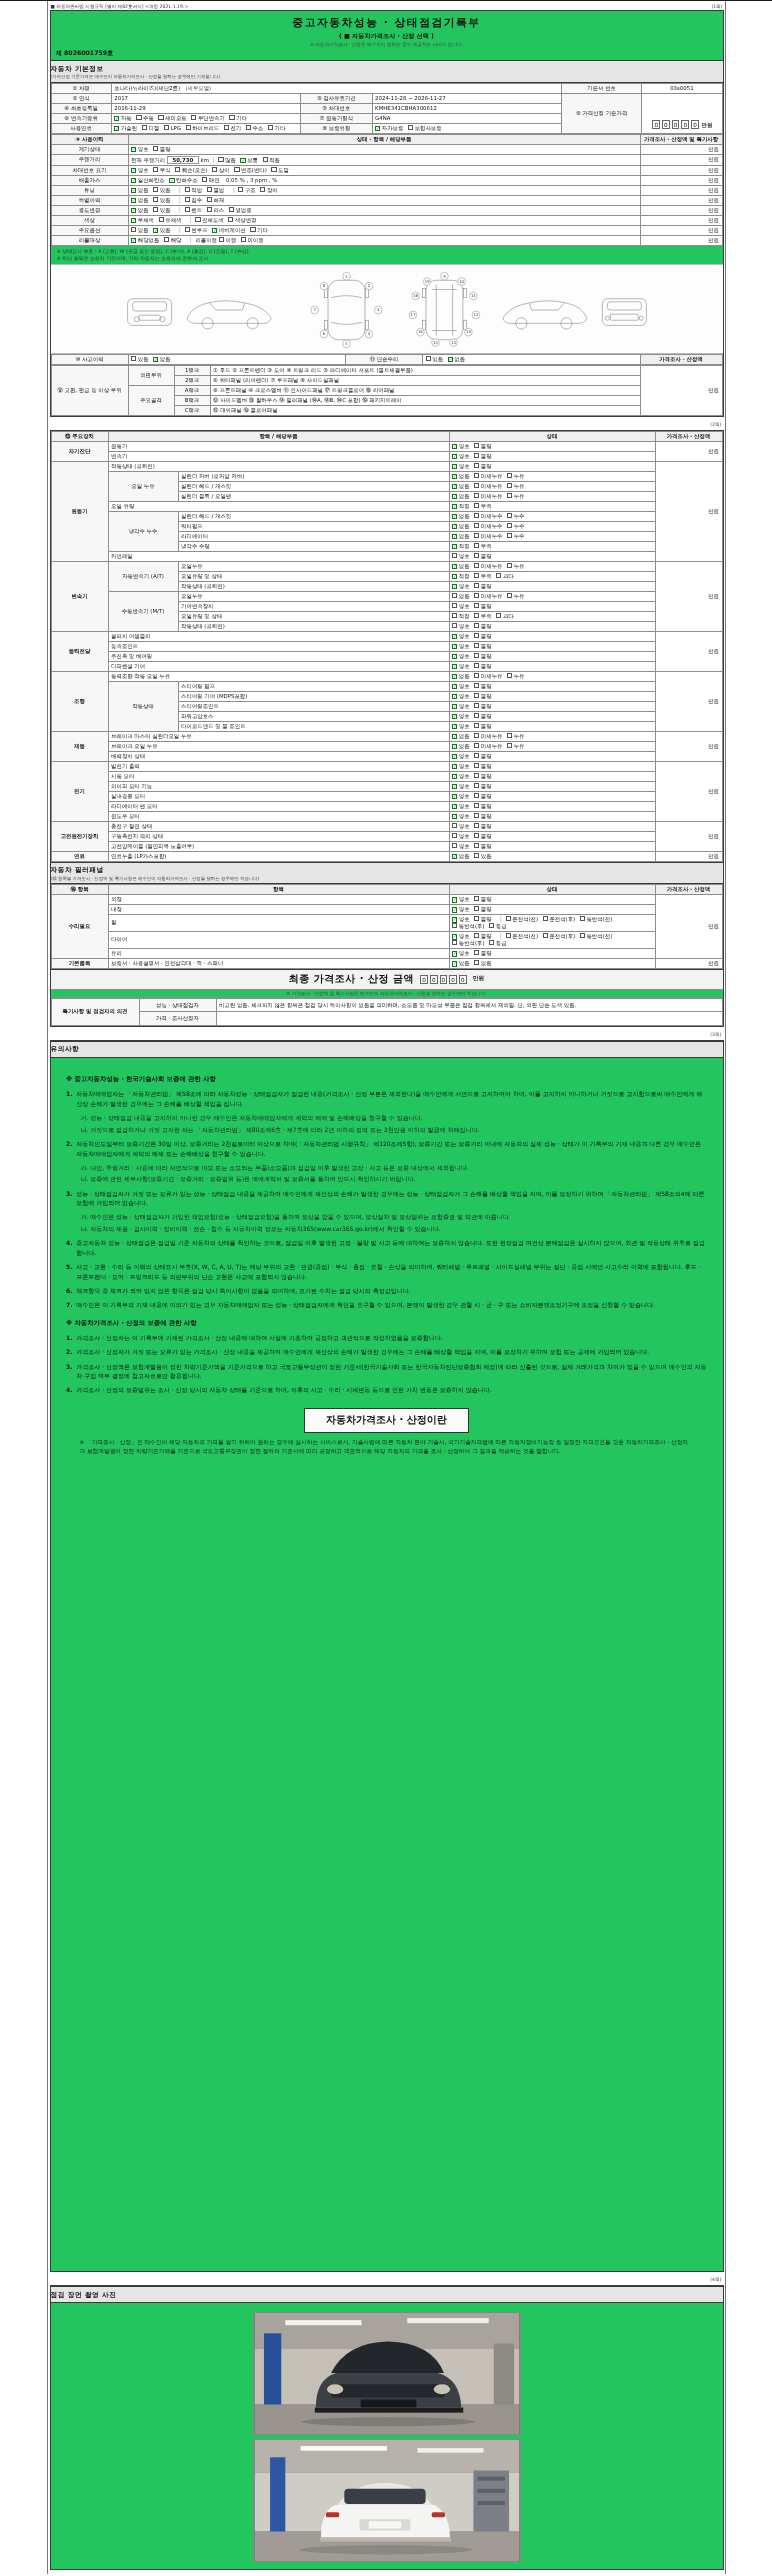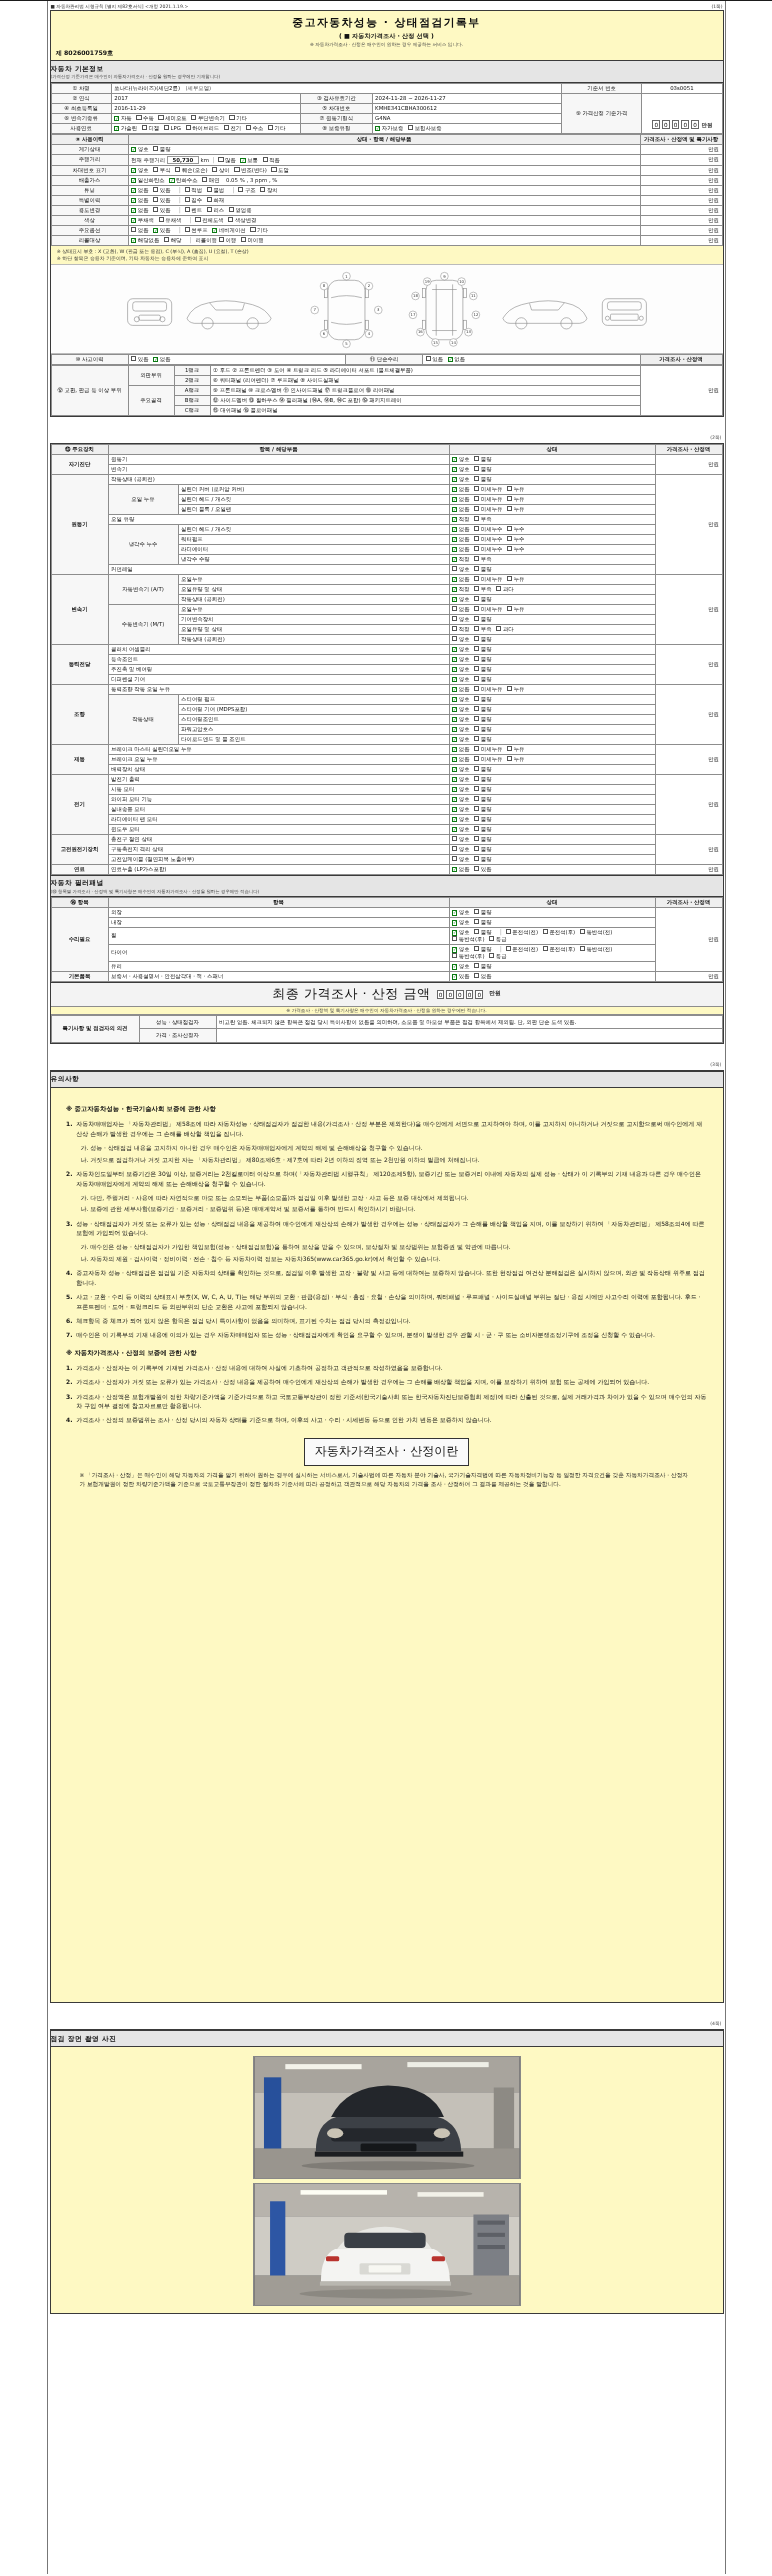--- a/index.html
+++ b/index.html
@@ -1,20 +1,20 @@
 <!DOCTYPE html>
 <html style="font-size:8.2px"><head>
 <meta charset="utf-8">
 <style>
 *{box-sizing:border-box;margin:0;padding:0}
 html,body{margin:0;padding:0}
 body{width:773px;height:2576px;background:#ffffff;font-family:"DejaVu Sans","Liberation Sans",sans-serif;color:#111;border-top:1.5px solid #1b1b1b;overflow:hidden}
 .sheet{width:679px;margin:0 auto;padding:2.1px 1.5px 0 1.5px;border-left:0.5px solid #777;border-right:0.5px solid #777;min-height:2573px}
 .refrow{display:flex;justify-content:space-between;font-size:4.6px;color:#333;margin:0.5px 1px 1.5px 1px}
-.box{border:1px solid #3a3a3a;background:#fef9c3;margin-bottom:18px;position:relative}
+.box{border:1px solid #3a3a3a;background:#22c55e;margin-bottom:5px;position:relative}
 .pagemark{text-align:right;font-size:4.6px;color:#444;margin:0 2.1px 3.1px 0}
 .doc-title{text-align:center;font-size:10.8px;font-weight:bold;letter-spacing:1.5px;padding-top:5.2px}
 .doc-subtitle{text-align:center;font-size:6.2px;font-weight:bold;margin-top:1.5px}
 .doc-note{text-align:center;font-size:4.6px;color:#444;margin-top:1px;margin-bottom:1px}
 .doc-no{font-size:6.2px;font-weight:bold;margin:2.1px 5.2px 2.6px 5.2px}
 .secbar{background:#e5e5e5;border-top:0.8px solid #3a3a3a;border-bottom:0.8px solid #3a3a3a;padding:1.5px 0 2.1px 0}
 .secbar .ttl{font-size:6.7px;font-weight:bold;letter-spacing:0.5px}
 .secbar .note{font-weight:normal;font-size:4.4px;color:#444;display:block;margin-top:0.5px}
 table.ftab{width:100%;border-collapse:collapse;font-size:5.4px;table-layout:auto}
 table.ftab td{border:0.5px solid #8d8d8d;padding:1px 2.6px;vertical-align:middle}
@@ -28,30 +28,30 @@
 .opt{margin-right:4.6px;white-space:nowrap;display:inline-block}
 .cb{display:inline-block;width:5.2px;height:5.2px;border:0.5px solid #555;margin-right:1.5px;vertical-align:-0.5px;text-align:center;line-height:4.6px;font-size:4.6px;color:#0a7a12;font-weight:bold;background:#fff}
 .cb.on{border-color:#0a7a12}
 .divider{color:#999;margin:0 3.1px}
 .valbox{display:inline-block;min-width:32px;border:0.5px solid #999;text-align:center;padding:0 2.1px;font-weight:bold}
 .pre{color:#222}
 .acc-notes{font-size:4.9px;color:#333;padding:2.1px 6.2px;line-height:1.5;border-bottom:0.5px solid #bbb}
 .diagram-wrap{padding:3.1px 0;border-bottom:0.5px solid #bbb;text-align:center;background:#fdfdfd}
 .digit{display:inline-block;width:7.7px;height:8.8px;border:0.5px solid #666;text-align:center;line-height:8.2px;font-size:5.7px;margin:0 1px;background:#fff}
 .final-row{display:flex;align-items:center;justify-content:center;gap:5.2px;border-top:0.8px solid #3a3a3a;border-bottom:0.5px solid #8d8d8d;padding:2.6px 0;background:#f3f3f3}
-.final-label{font-size:13px;font-weight:normal;letter-spacing:0.5px}
+.final-label{font-size:10px;font-weight:bold;letter-spacing:0.5px}
 .final-unit{font-size:5.7px;font-weight:bold}
 .final-note{font-size:4.6px;color:#444;text-align:center;padding:1px 0;border-bottom:0.5px solid #8d8d8d}
 .notices-body{padding:8.2px 15.5px 5.2px 15.5px;font-size:6px;line-height:1.6}
 .nsec-head{font-weight:bold;margin:8.2px 0 5.2px 0;font-size:6.4px}
 .nitem{margin:4.6px 0;display:flex}
 .nno{width:10.3px;flex:none;font-weight:bold}
 .ntext{flex:1}
 .nsub{margin:2.1px 0 2.1px 14.4px;color:#222}
-.defbox{border:0.8px solid #333;width:165px;margin:13.4px auto 5.2px auto;text-align:center;font-weight:normal;padding:3.1px 0;font-size:12px;background:#fafafa}
+.defbox{border:0.8px solid #333;width:165px;margin:13.4px auto 5.2px auto;text-align:center;font-weight:bold;padding:3.1px 0;font-size:10px;background:#fafafa}
 .deftext{margin:4.1px 13.4px;font-size:5.7px;line-height:1.65;color:#222}
 .photos-area{padding:5.2px 0 3.1px 0;text-align:center}
 .photo-frame{display:block;margin:4.1px auto;border:0.5px solid #888;background:#777}
 svg{display:block}
 </style>
 </head>
 <body>
 
 <div class="sheet">
 
@@ -573,21 +573,21 @@
           </tr>
           <tr>
             <td class="lblcell" style="width:77px">가격 · 조사산정자</td>
           <td class="itemcell" style="height:13.4px"></td>
           </tr>
         </tbody>
       </table>
   </div>
   <div class="pagemark">(3쪽)</div>
 
-  <div class="box" style="height:933px;overflow:hidden">
+  <div class="box" style="height:1232px;overflow:hidden">
     <div class="secbar">
       <span class="ttl">유의사항</span>
     </div>
     <div class="notices-body" id="notices-body">
         <div class="nsec-head">※ 중고자동차성능 · 한국기술사회 보증에 관한 사항</div>
         <div class="nitem">
           <span class="nno">1.</span>
           <span class="ntext">자동차매매업자는 「자동차관리법」 제58조에 따라 자동차성능 · 상태점검자가 점검한 내용(가격조사 · 산정 부분은 제외한다)을 매수인에게 서면으로 고지하여야 하며, 이를 고지하지 아니하거나 거짓으로 고지함으로써 매수인에게 재산상 손해가 발생한 경우에는 그 손해를 배상할 책임을 집니다.</span>
         </div>
         <div class="nsub">가. 성능 · 상태점검 내용을 고지하지 아니한 경우 매수인은 자동차매매업자에게 계약의 해제 및 손해배상을 청구할 수 있습니다.</div>

